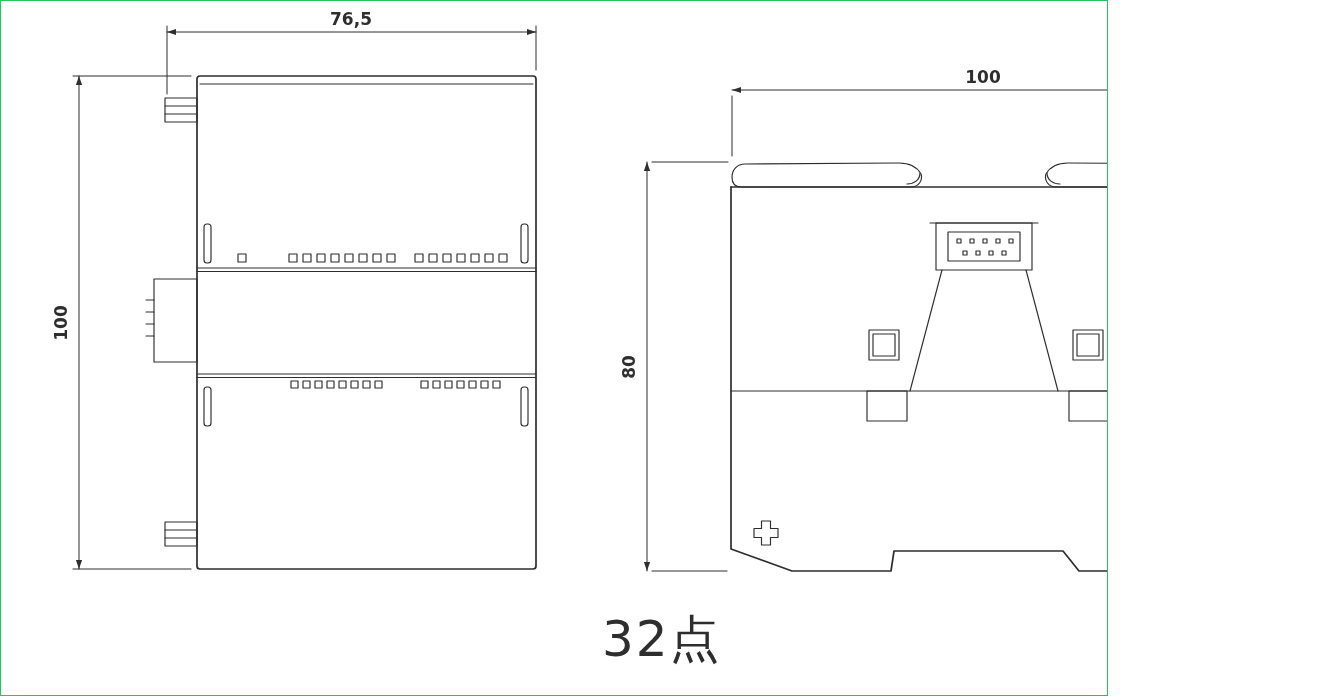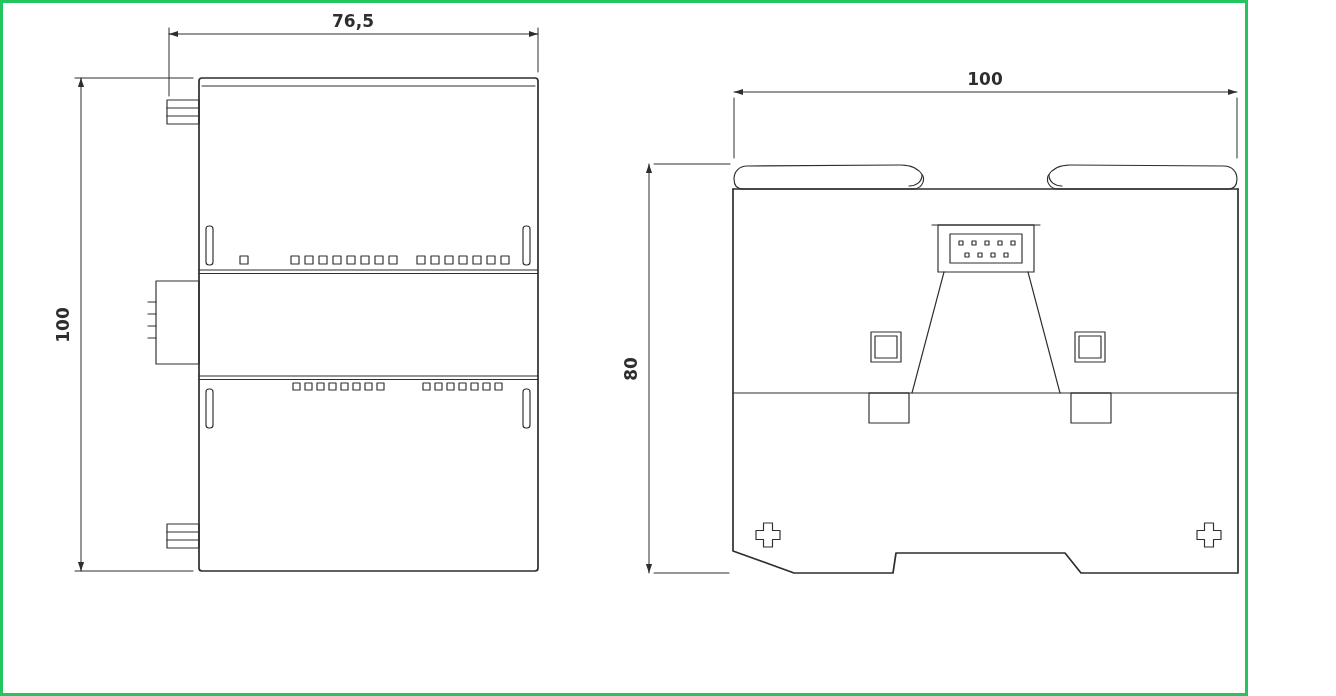--- a/index.html
+++ b/index.html
@@ -1,21 +1,21 @@
 <!DOCTYPE html>
 <html style="--line: #2e2e2e; --background: #ffffff;"><head>
 <meta charset="utf-8">
 <style>
   * { margin:0; padding:0; box-sizing:border-box; }
   html,body { background:#ffffff; }
   body { font-family:"DejaVu Sans","Liberation Sans",sans-serif; }
   .page {
-    position:relative; width:1248px; height:696px;
+    position:relative; width:1108px; height:696px;
     background:var(--background,#ffffff);
-    border:3px solid #22c55e; overflow:hidden;
+    border:1px solid #22c55e; overflow:hidden;
   }
   .page svg { position:absolute; left:0; top:0; }
   .ln  { stroke:var(--line,#2e2e2e); fill:none; stroke-linecap:round; stroke-linejoin:round; }
   .w2  { stroke-width:1.7; }
   .w1  { stroke-width:1.15; }
   .dim { stroke-width:1; }
   .dim-text { font-size:17px; font-weight:bold; fill:var(--line,#2e2e2e); }
   .caption {
     position:absolute; left:601px; top:611px;
     font-size:50px; line-height:1.1; letter-spacing:2px;
@@ -185,14 +185,15 @@
       <rect class="ln w1" x="1068" y="390" width="40" height="30"></rect>
     </g>
 
     <g>
       <path class="ln w1" d="M760.5 520 L769.5 520 L769.5 527.5 L777 527.5 L777 536.5 L769.5 536.5 L769.5 544 L760.5 544 L760.5 536.5 L753 536.5 L753 527.5 L760.5 527.5 Z"></path>
       <path class="ln w1" d="M1201.5 520 L1210.5 520 L1210.5 527.5 L1218 527.5 L1218 536.5 L1210.5 536.5 L1210.5 544 L1201.5 544 L1201.5 536.5 L1194 536.5 L1194 527.5 L1201.5 527.5 Z"></path>
     </g>
   </g>
 </svg>
 
+<div class="caption">32点</div>
 
 </div>
 
 </body></html>

